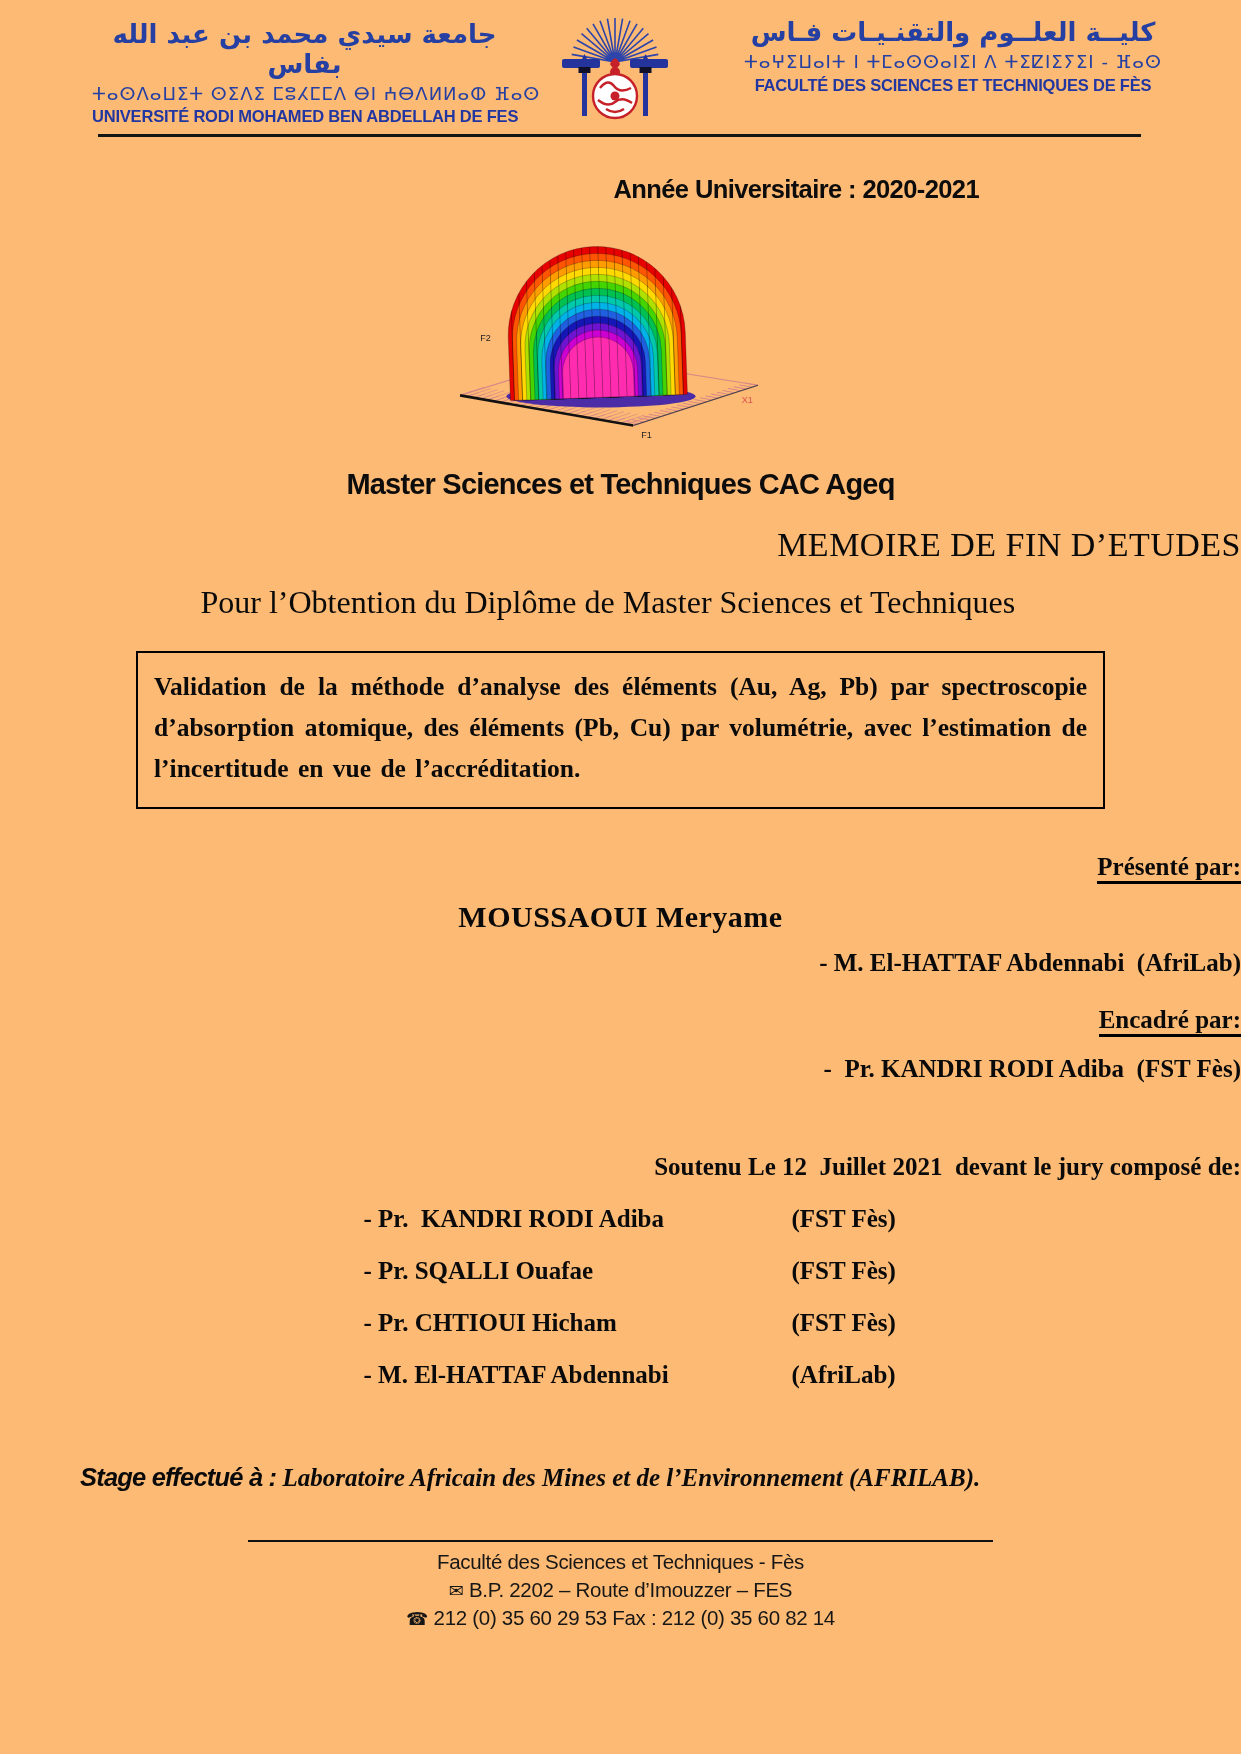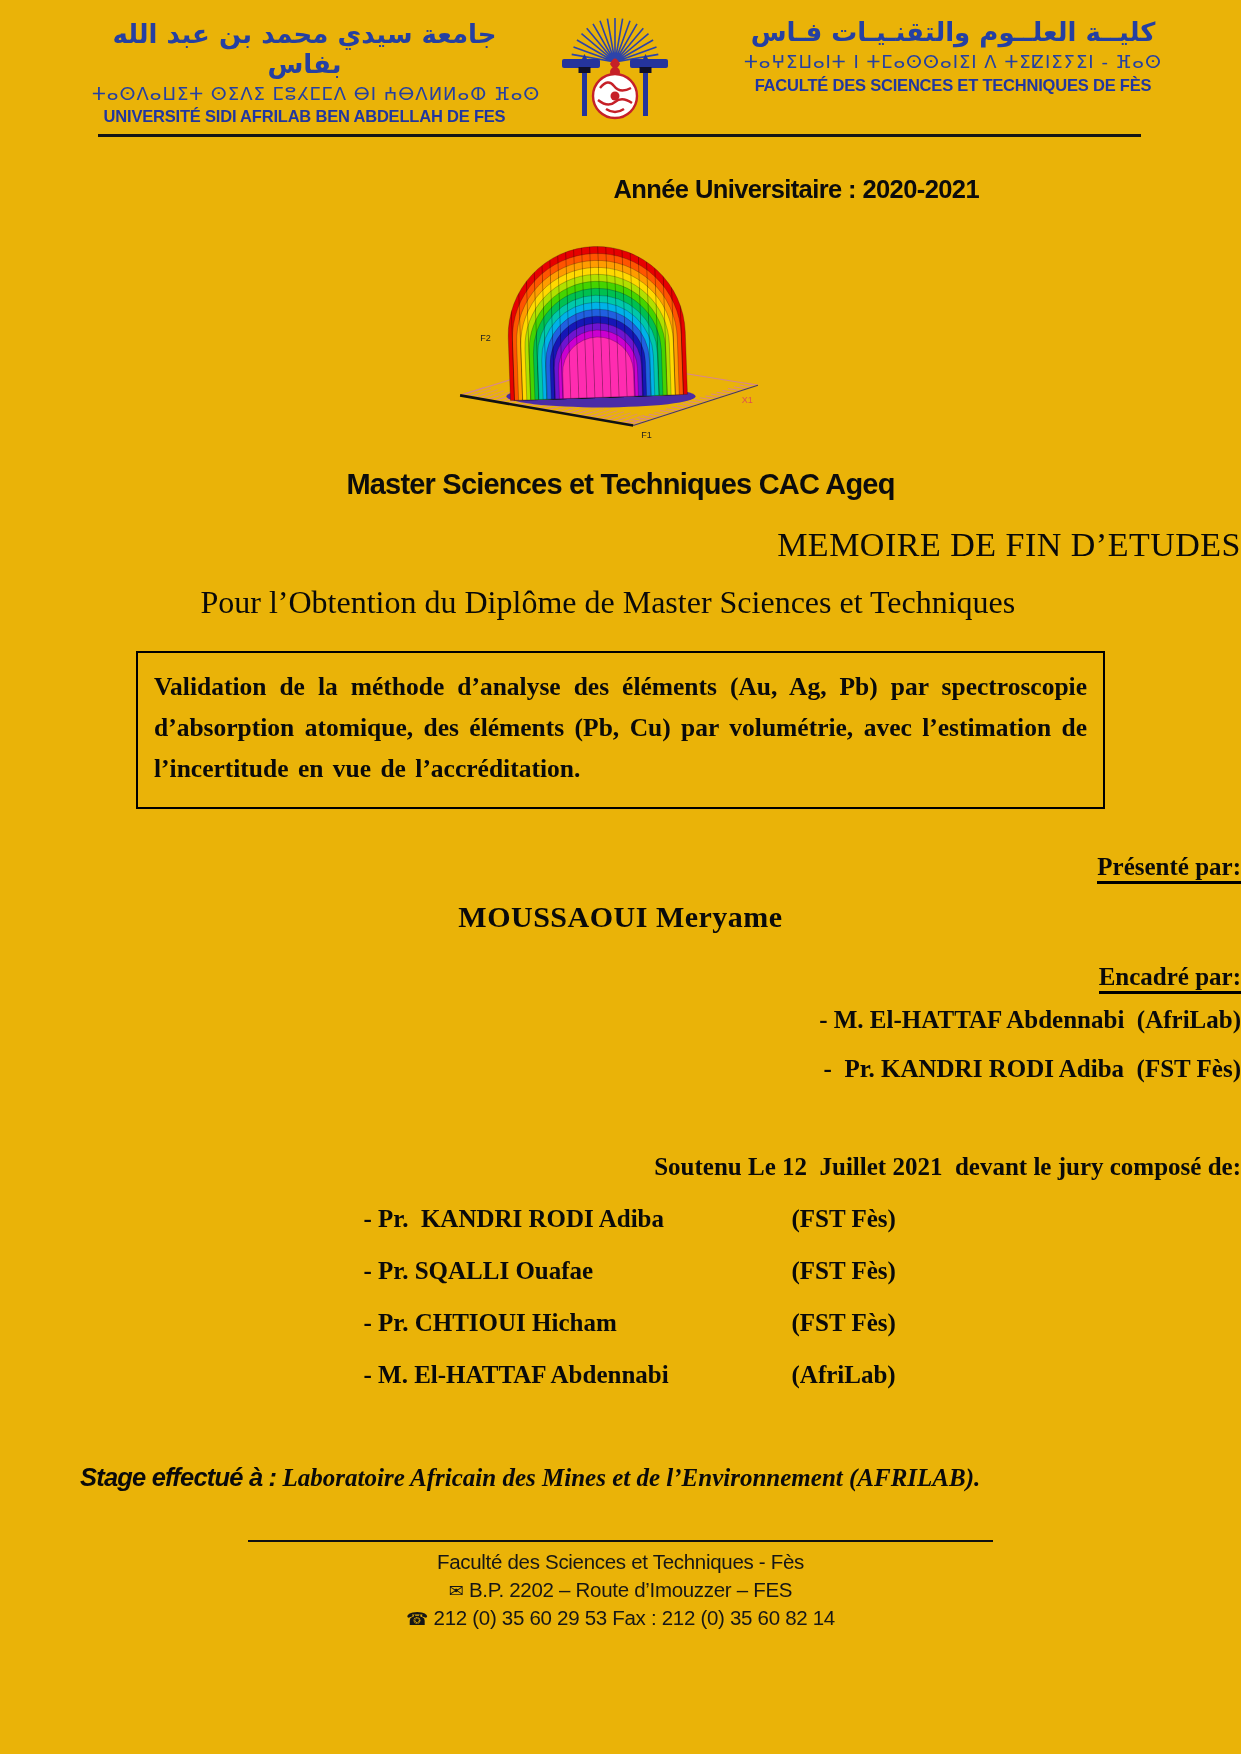--- a/index.html
+++ b/index.html
@@ -1,18 +1,18 @@
 <!DOCTYPE html>
 <html><head>
 <meta charset="utf-8">
 <style>
   * { margin:0; padding:0; box-sizing:border-box; }
   html,body { background:#ffffff; }
   body { width:1241px; font-family:"Liberation Serif","DejaVu Serif",serif; color:#0a0a0a; }
-  .page { position:relative; width:1241px; height:1754px; background:#eab308; overflow:hidden; }
+  .page { position:relative; width:1241px; height:1754px; background:#fdba74; overflow:hidden; }
 
   
   .header { display:flex; justify-content:space-between; align-items:flex-start; padding:12px 48px 0 92px; }
   .hdr-block { text-align:center; line-height:1.15; }
   .hdr-left  { width:425px; padding-top:8px; }
   .hdr-right { width:480px; padding-top:6px; }
   .hdr-ar  { font-family:"DejaVu Sans",sans-serif; font-weight:700; font-size:26px; color:#2540a2; direction:rtl; }
   .hdr-tif { font-family:"DejaVu Sans",sans-serif; font-size:18px; color:#2540a2; letter-spacing:1px; margin-top:4px; white-space:nowrap; }
   .hdr-fr  { font-family:"Liberation Sans","DejaVu Sans",sans-serif; font-weight:700; font-size:16.5px; color:#2136a0; letter-spacing:-0.2px; margin-top:3px; white-space:nowrap; }
   .hdr-rule { height:3px; background:#151515; margin:8px 100px 0 98px; }
@@ -64,21 +64,21 @@
 </style>
 </head>
 <body>
 
 <div class="page">
 
   <div class="header">
     <div class="hdr-block hdr-left">
       <div class="hdr-ar">جامعة سيدي محمد بن عبد الله بفاس</div>
       <div class="hdr-tif">ⵜⴰⵙⴷⴰⵡⵉⵜ ⵙⵉⴷⵉ ⵎⵓⵃⵎⵎⴷ ⴱⵏ ⵄⴱⴷⵍⵍⴰⵀ ⴼⴰⵙ</div>
-      <div class="hdr-fr">UNIVERSITÉ SIDI AFRILAB BEN ABDELLAH DE FES</div>
+      <div class="hdr-fr">UNIVERSITÉ RODI MOHAMED BEN ABDELLAH DE FES</div>
     </div>
 
     <svg width="150" height="108" viewBox="0 0 150 108">
       <g stroke="#2d44aa" stroke-width="1.6" fill="none">
         <path d="M75 50 L31.7 42.4 M75 50 L33.5 35 M75 50 L36.9 28 M75 50 L41.5 21.7 M75 50 L46.7 16.3 M75 50 L53 11.9 M75 50 L60 8.7 M75 50 L67.4 6.7 M75 50 L75 6 M75 50 L82.6 6.7 M75 50 L90 8.7 M75 50 L97 11.9 M75 50 L103.3 16.3 M75 50 L108.5 21.7 M75 50 L113.1 28 M75 50 L116.5 35 M75 50 L118.3 42.4"></path>
       </g>
       <g fill="#25349c">
         <rect x="22" y="47" width="38" height="9" rx="2"></rect>
         <rect x="90" y="47" width="38" height="9" rx="2"></rect>
       </g>
@@ -221,22 +221,22 @@
   </div>
 
   <div class="t-sans t-master">Master Sciences et Techniques CAC Ageq</div>
   <div class="t-memoire">MEMOIRE DE FIN D’ETUDES</div>
   <div class="t-diploma">Pour l’Obtention du Diplôme de Master Sciences et Techniques</div>
 
   <div class="subject-box">Validation de la méthode d’analyse des éléments (Au, Ag, Pb) par spectroscopie d’absorption atomique,  des éléments (Pb, Cu) par volumétrie, avec l’estimation de l’incertitude en vue de l’accréditation.</div>
 
   <div class="center-line u-head"><span>Présenté par:</span></div>
   <div class="student-name">MOUSSAOUI Meryame</div>
+  <div class="center-line sup-line1">- M. El-HATTAF Abdennabi  (AfriLab)</div>
   <div class="center-line u-head enc-head"><span>Encadré par:</span></div>
-  <div class="center-line sup-line1">- M. El-HATTAF Abdennabi  (AfriLab)</div>
   <div class="center-line sup-line2">-  Pr. KANDRI RODI Adiba  (FST Fès)</div>
 
   <div class="center-line soutenu">Soutenu Le 12  Juillet 2021  devant le jury composé de:</div>
   <div class="jury">
     <div class="jury-row">
       <span class="jury-name">- Pr.  KANDRI RODI Adiba</span>
       <span class="jury-aff">(FST Fès)</span>
     </div>
     <div class="jury-row">
       <span class="jury-name">- Pr. SQALLI Ouafae</span>

